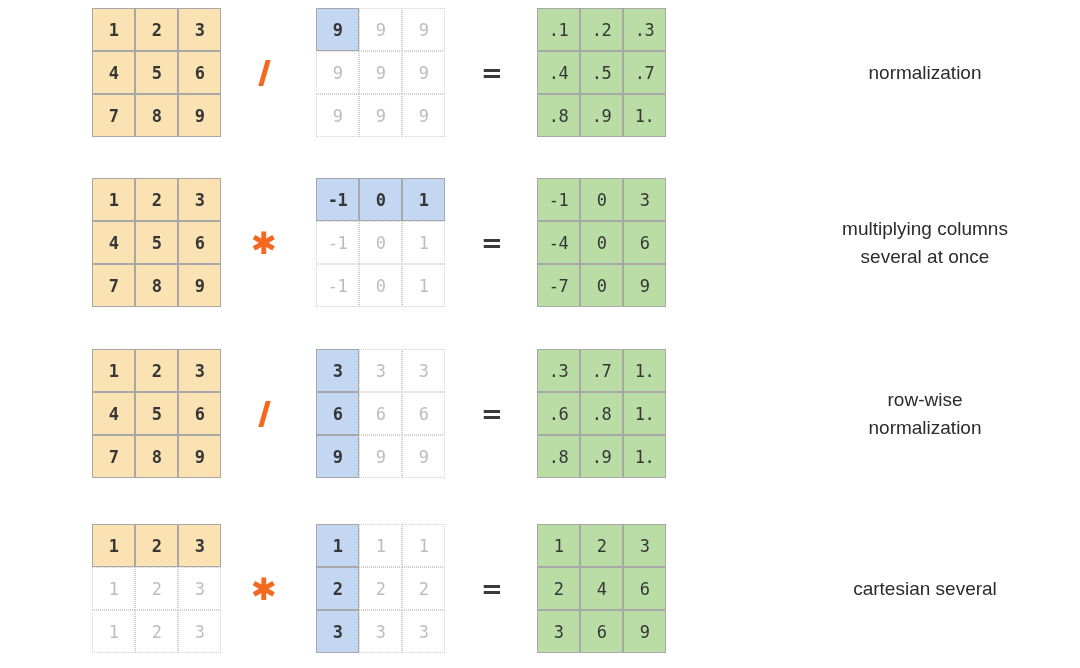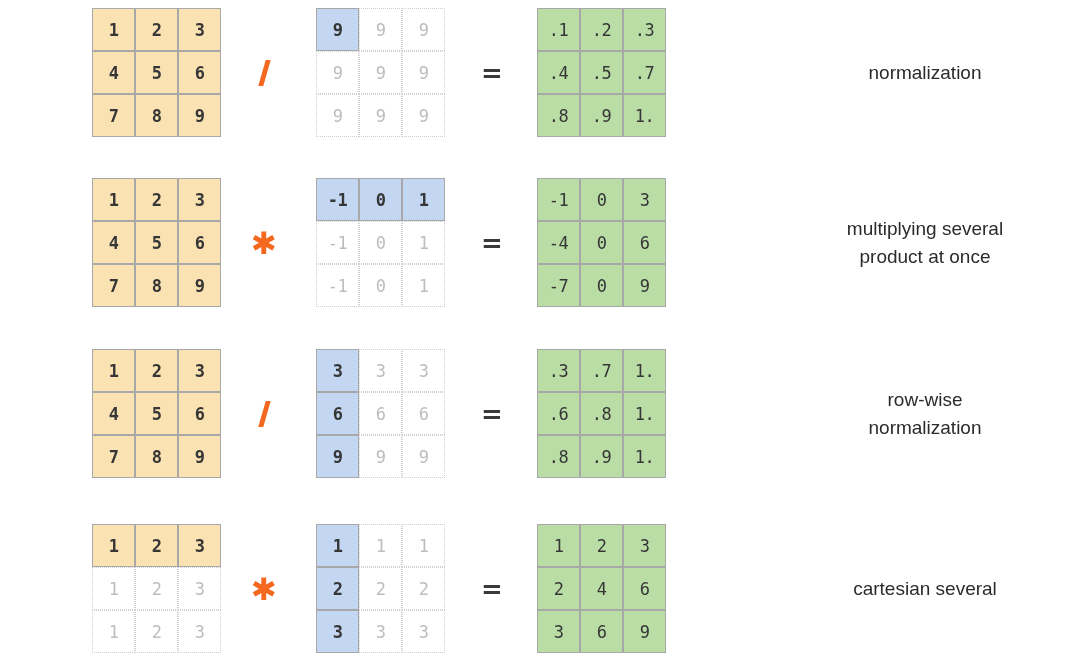--- a/index.html
+++ b/index.html
@@ -206,22 +206,22 @@
         <div class="cell solid green">0</div>
         <div class="cell solid green">3</div>
         <div class="cell solid green">-4</div>
         <div class="cell solid green">0</div>
         <div class="cell solid green">6</div>
         <div class="cell solid green">-7</div>
         <div class="cell solid green">0</div>
         <div class="cell solid green">9</div>
       </div>
       <div class="label slot-label">
-        <div>multiplying several</div>
-        <div>product at once</div>
+        <div>multiplying columns</div>
+        <div>several at once</div>
       </div>
     </div>
     <div class="op-row" style="top: 349px;">
       <div class="matrix slot-left">
         <div class="cell solid orange">1</div>
         <div class="cell solid orange">2</div>
         <div class="cell solid orange">3</div>
         <div class="cell solid orange">4</div>
         <div class="cell solid orange">5</div>
         <div class="cell solid orange">6</div>

